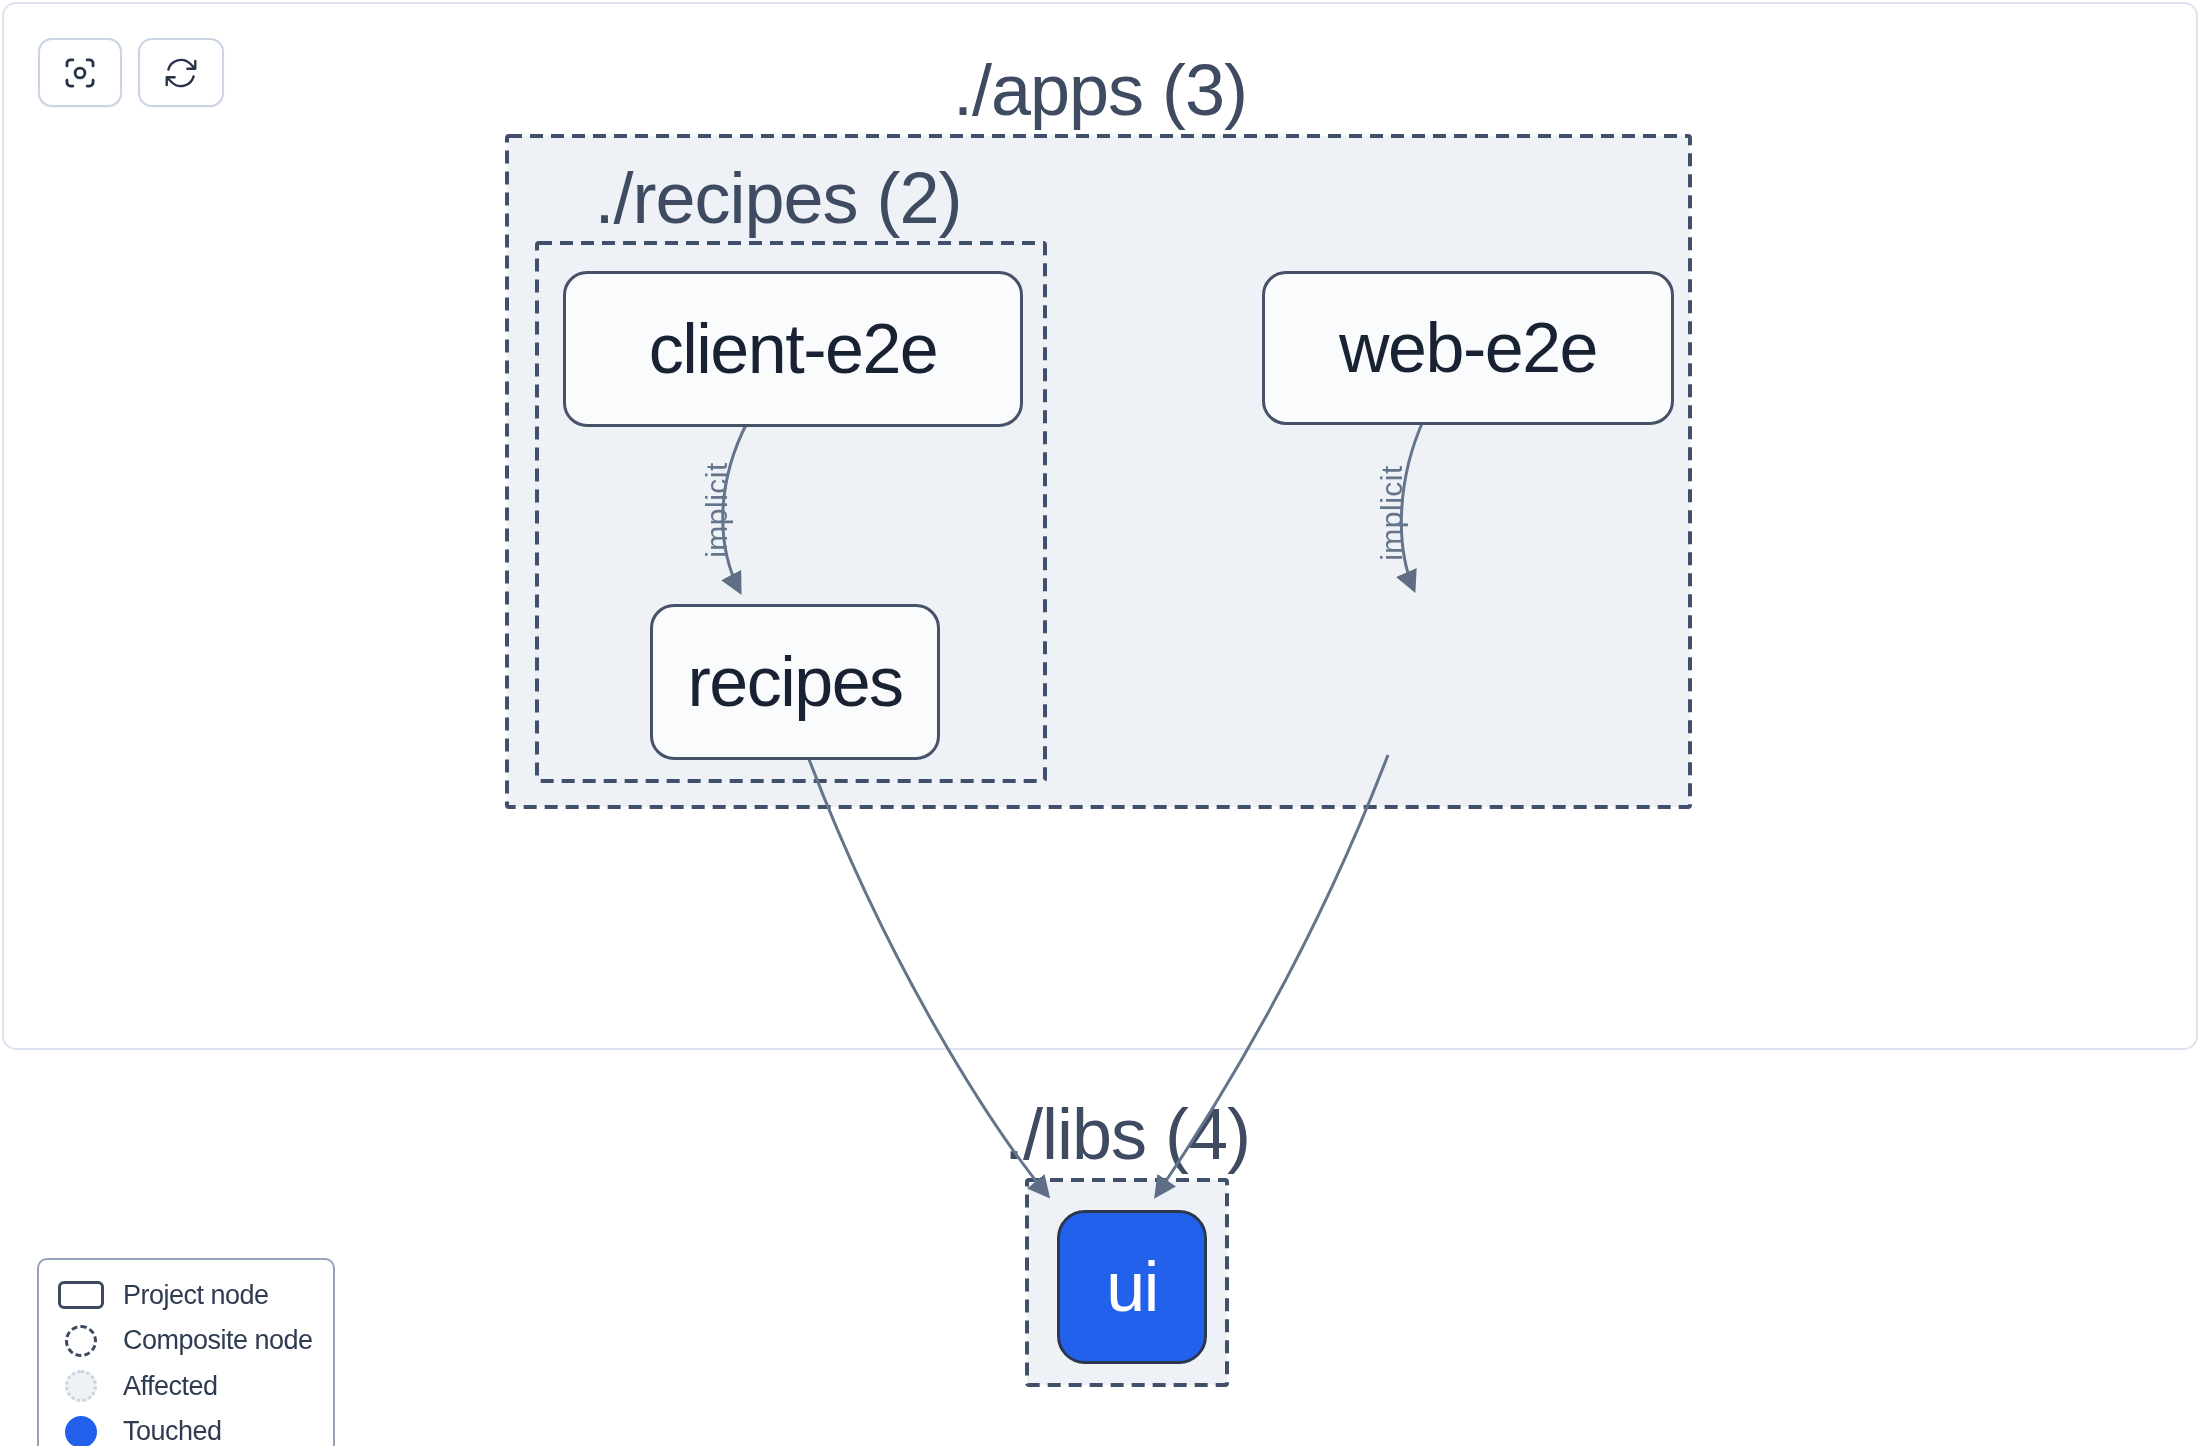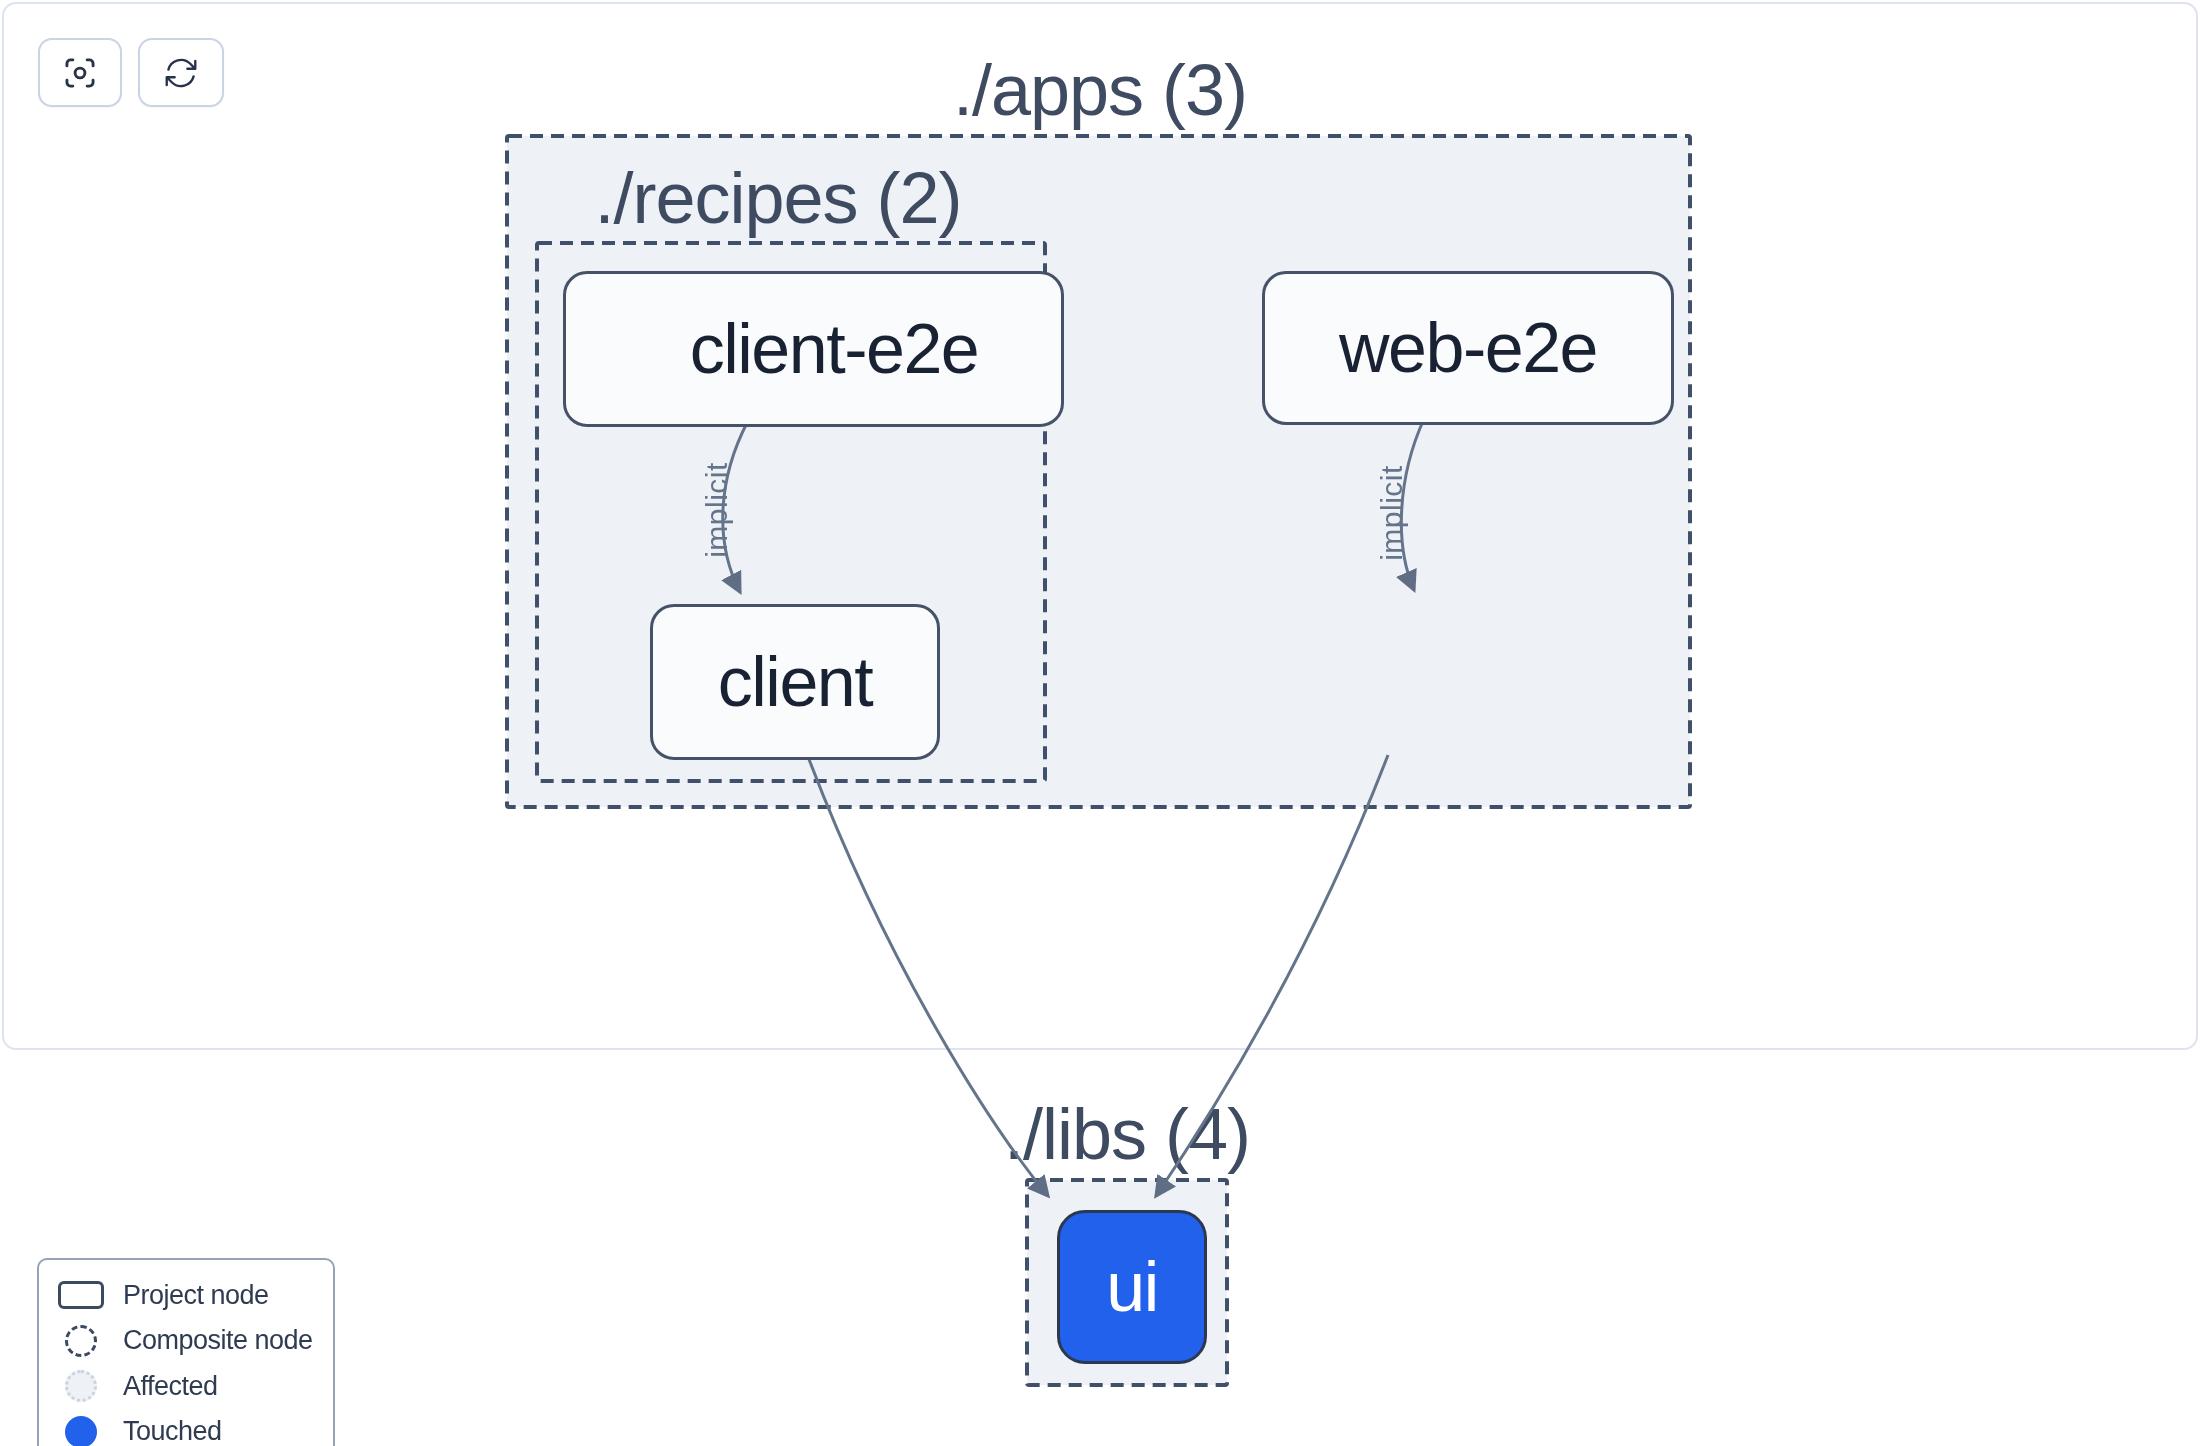--- a/index.html
+++ b/index.html
@@ -19,21 +19,21 @@
   
   .g-title{position:absolute;transform:translateX(-50%);white-space:nowrap;font-size:72px;line-height:84px;
     color:#3e4b60;letter-spacing:-1px;z-index:2;}
   #title-apps{left:1100px;top:48px;}
   #title-recipes{left:778px;top:156px;}
   #title-libs{left:1127px;top:1092px;}
 
   
   .node{position:absolute;display:flex;align-items:center;justify-content:center;background:#fafbfd;
     border:3px solid #455268;border-radius:24px;color:#192232;font-size:70px;letter-spacing:-1.5px;z-index:4;cursor:pointer;}
-  #n-client-e2e{left:563px;top:271px;width:454px;height:150px;padding-left:41px;}
+  #n-client-e2e{left:563px;top:271px;width:454px;height:150px;}
   #n-web-e2e{left:1262px;top:271px;width:406px;height:148px;}
   #n-client{left:650px;top:604px;width:284px;height:150px;}
   #n-web{left:1350px;top:603px;width:228px;height:151px;}
   #n-ui{left:1057px;top:1210px;width:144px;height:148px;background:#2161eb;border-color:#2b3850;border-radius:28px;color:#fff;}
 
   
   .edge-label{position:absolute;transform:translate(-50%,-50%) rotate(-90deg);font-size:30px;color:#64748b;
     letter-spacing:.5px;z-index:2;white-space:nowrap;}
   #el-1{left:717px;top:510px;}
   #el-2{left:1392px;top:513px;}
@@ -75,21 +75,21 @@
         <path d="M0,0 L10,5 L0,10 z" fill="#5f6e85"></path>
       </marker>
     </defs>
     <path d="M 748 421 C 718 478, 714 542, 740 592" fill="none" stroke="#64748b" stroke-width="3" marker-end="url(#arrow)"></path>
     <path d="M 1424 419 C 1398 476, 1394 544, 1414 590" fill="none" stroke="#64748b" stroke-width="3" marker-end="url(#arrow)"></path>
     <path d="M 807 754 C 888 968, 992 1128, 1048 1196" fill="none" stroke="#64748b" stroke-width="3" marker-end="url(#arrow)"></path>
     <path d="M 1388 755 C 1306 968, 1202 1128, 1156 1196" fill="none" stroke="#64748b" stroke-width="3" marker-end="url(#arrow)"></path>
   </svg>
 
   <div class="node" id="n-client-e2e">client-e2e</div>
-  <div class="node" id="n-client">client</div>
+  <div class="node" id="n-client">recipes</div>
   <div class="node" id="n-web-e2e">web-e2e</div>
   <div class="node" id="n-ui">ui</div>
 
   <div class="tool-btn" id="btn-focus">
     <svg viewBox="0 0 24 24" fill="none" stroke="#273349" stroke-width="1.8" stroke-linecap="round" stroke-linejoin="round">
       <path d="M7.5 3.75H6A2.25 2.25 0 0 0 3.75 6v1.5"></path>
       <path d="M16.5 3.75H18A2.25 2.25 0 0 1 20.25 6v1.5"></path>
       <path d="M20.25 16.5V18A2.25 2.25 0 0 1 18 20.25h-1.5"></path>
       <path d="M7.5 20.25H6A2.25 2.25 0 0 1 3.75 18v-1.5"></path>
       <circle cx="12" cy="12" r="3.1"></circle>

